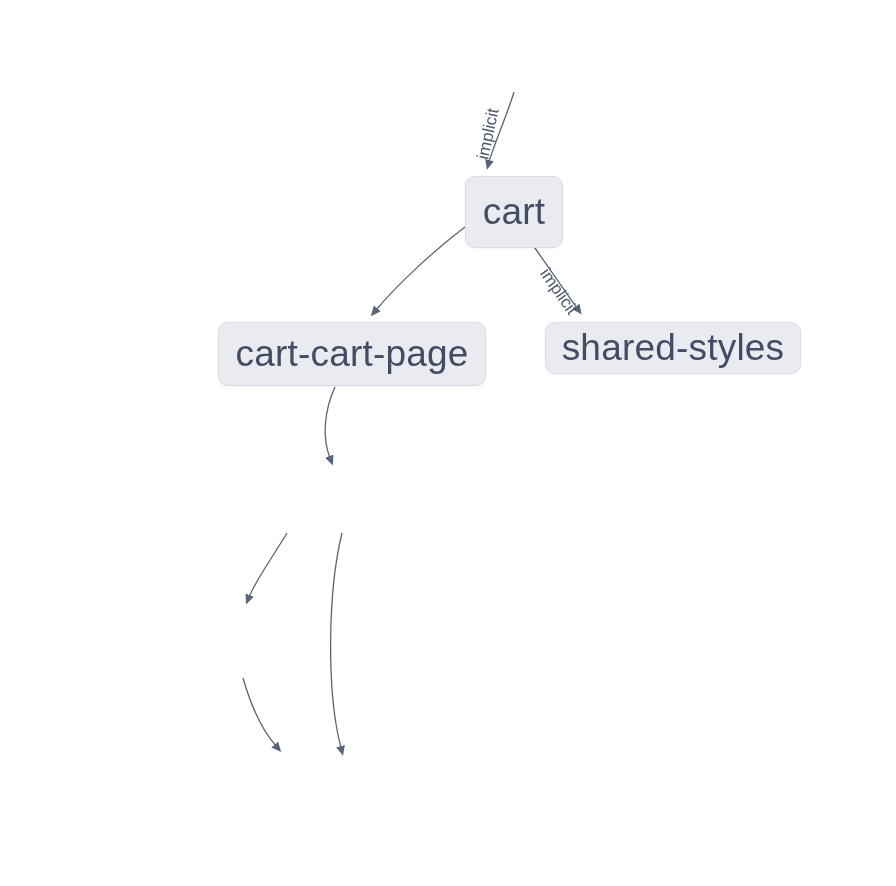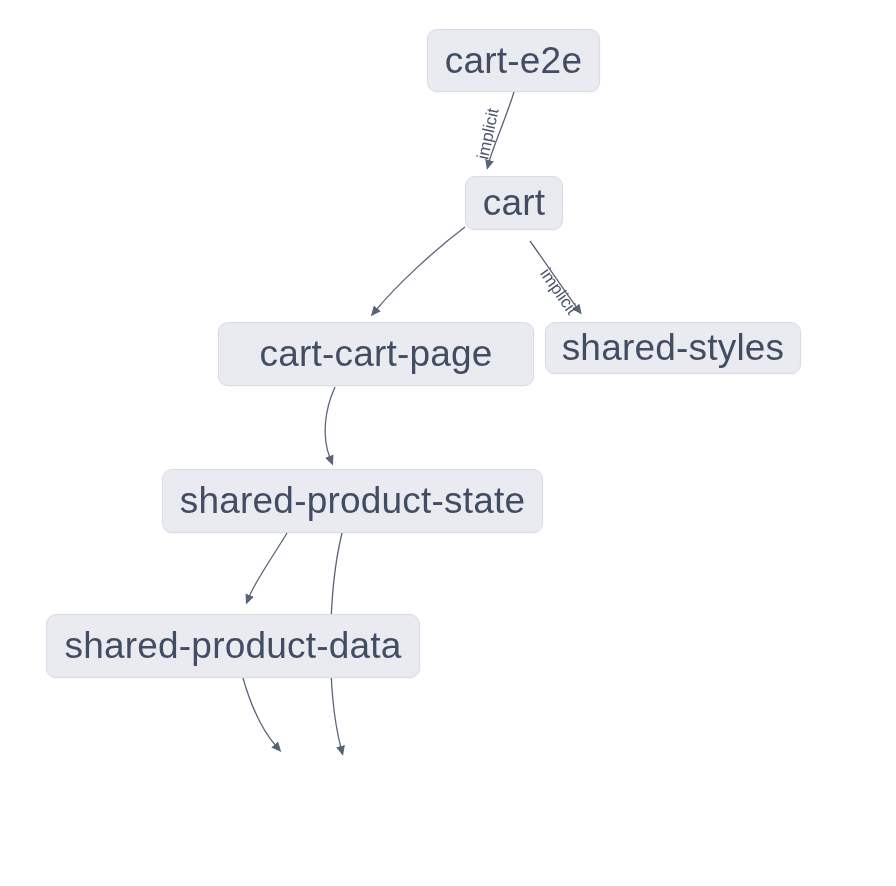--- a/index.html
+++ b/index.html
@@ -74,38 +74,29 @@
     <path class="edge" d="M530,241 C547,265 564,290 577,308" marker-end="url(#arrow)"></path>
     <path class="edge" d="M335,387 C324,411 322,438 330,458" marker-end="url(#arrow)"></path>
     <path class="edge" d="M287,533 C272,558 256,580 249,597" marker-end="url(#arrow)"></path>
     <path class="edge" d="M342,533 C328,590 326,690 341,748" marker-end="url(#arrow)"></path>
     <path class="edge" d="M243,678 C251,706 262,730 276,746" marker-end="url(#arrow)"></path>
 
     <text class="edge-label" x="489" y="134" transform="rotate(-78 489 134)">implicit</text>
     <text class="edge-label" x="558" y="292" transform="rotate(55 558 292)">implicit</text>
   </svg>
 
-  <div class="node" style="left:427px; top:29px; width:173px; height:63px">
-    <span>cart-e2e</span>
-  </div>
 
-  <div class="node" style="left:465px; top:176px; width:98px; height:54px">
+  <div class="node" style="left:465px; top:176px; width:98px; height:72px">
     <span>cart</span>
   </div>
 
-  <div class="node" style="left:218px; top:322px; width:316px; height:64px">
+  <div class="node" style="left:218px; top:322px; width:268px; height:64px">
     <span>cart-cart-page</span>
   </div>
 
   <div class="node" style="left:545px; top:322px; width:256px; height:52px">
     <span>shared-styles</span>
   </div>
 
-  <div class="node" style="left:162px; top:469px; width:381px; height:64px">
-    <span>shared-product-state</span>
-  </div>
 
-  <div class="node" style="left:46px; top:614px; width:374px; height:64px">
-    <span>shared-product-data</span>
-  </div>
 
 
 </div>
 
 </body></html>

